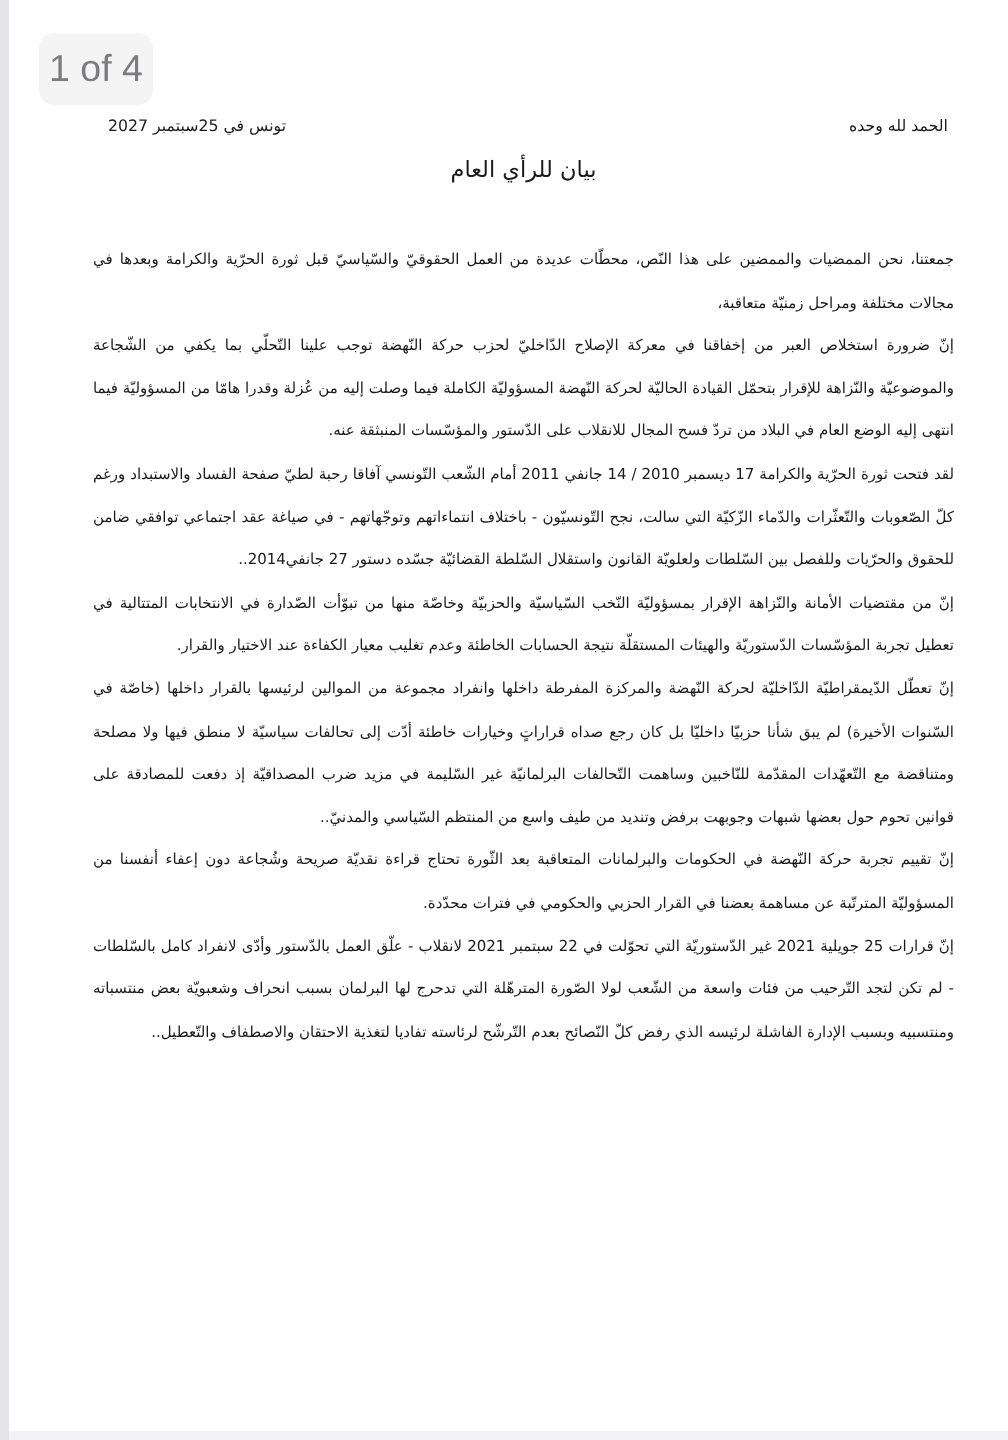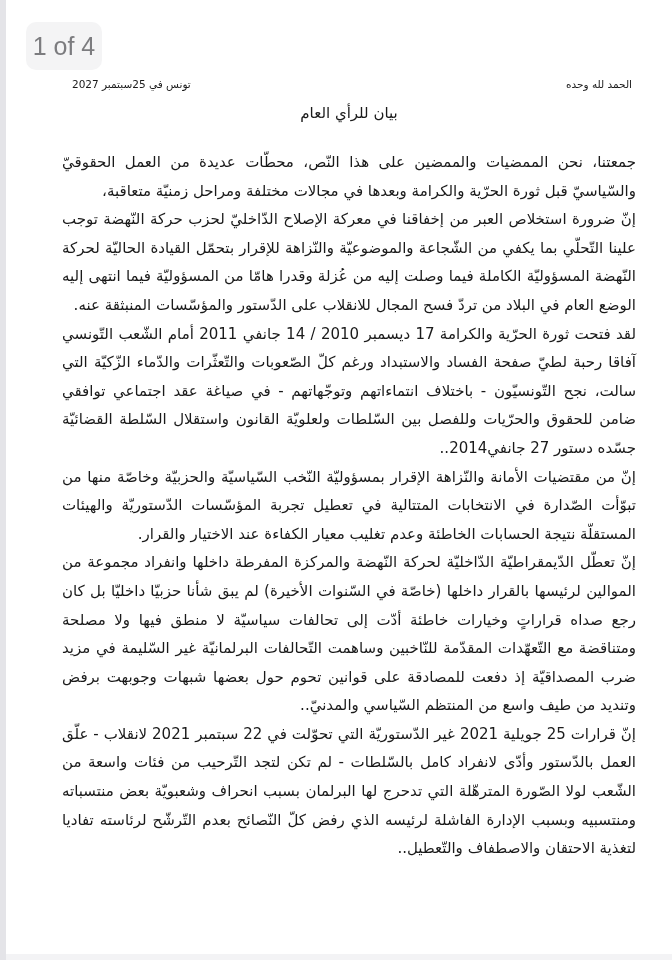--- a/index.html
+++ b/index.html
@@ -64,24 +64,24 @@
       right: 4px; top: 4px;
     }
     .header-left {
       position: absolute;
       left: 10px; top: 4px;
     }
     .title {
       text-align: center;
       font-size: 15px;
       margin-top: 4px;
-      margin-bottom: 26px;
+      margin-bottom: 38px;
     }
     .para {
-      font-size: 15px;
+      font-size: 10px;
       line-height: 28.6px;
       margin: 0;
       text-align-last: right;
     }
   </style>
 </head>
 <body>
 
 <div class="viewer">
   <div class="left-edge"></div>
@@ -94,15 +94,16 @@
       <span class="header-right">الحمد لله وحده</span>
       <span class="header-left">تونس في 25سبتمبر 2027</span>
     </div>
     <div class="title">بيان للرأي العام</div>
 
     <p class="para">جمعتنا، نحن الممضيات والممضين على هذا النّص، محطّات عديدة من العمل الحقوقيّ والسّياسيّ قبل ثورة الحرّية والكرامة وبعدها في مجالات مختلفة ومراحل زمنيّة متعاقبة،</p>
     <p class="para">إنّ ضرورة استخلاص العبر من إخفاقنا في معركة الإصلاح الدّاخليّ لحزب حركة النّهضة توجب علينا التّحلّي بما يكفي من الشّجاعة والموضوعيّة والنّزاهة للإقرار بتحمّل القيادة الحاليّة لحركة النّهضة المسؤوليّة الكاملة فيما وصلت إليه من عُزلة وقدرا هامّا من المسؤوليّة فيما انتهى إليه الوضع العام في البلاد من تردّ فسح المجال للانقلاب على الدّستور والمؤسّسات المنبثقة عنه.</p>
     <p class="para">لقد فتحت ثورة الحرّية والكرامة 17 ديسمبر 2010 / 14 جانفي 2011 أمام الشّعب التّونسي آفاقا رحبة لطيّ صفحة الفساد والاستبداد ورغم كلّ الصّعوبات والتّعثّرات والدّماء الزّكيّة التي سالت، نجح التّونسيّون - باختلاف انتماءاتهم وتوجّهاتهم - في صياغة عقد اجتماعي توافقي ضامن للحقوق والحرّيات وللفصل بين السّلطات ولعلويّة القانون واستقلال السّلطة القضائيّة جسّده دستور 27 جانفي2014..</p>
     <p class="para">إنّ من مقتضيات الأمانة والنّزاهة الإقرار بمسؤوليّة النّخب السّياسيّة والحزبيّة وخاصّة منها من تبوّأت الصّدارة في الانتخابات المتتالية في تعطيل تجربة المؤسّسات الدّستوريّة والهيئات المستقلّة نتيجة الحسابات الخاطئة وعدم تغليب معيار الكفاءة عند الاختيار والقرار.</p>
     <p class="para">إنّ تعطّل الدّيمقراطيّة الدّاخليّة لحركة النّهضة والمركزة المفرطة داخلها وانفراد مجموعة من الموالين لرئيسها بالقرار داخلها (خاصّة في السّنوات الأخيرة) لم يبق شأنا حزبيّا داخليّا بل كان رجع صداه قراراتٍ وخيارات خاطئة أدّت إلى تحالفات سياسيّة لا منطق فيها ولا مصلحة ومتناقضة مع التّعهّدات المقدّمة للنّاخبين وساهمت التّحالفات البرلمانيّة غير السّليمة في مزيد ضرب المصداقيّة إذ دفعت للمصادقة على قوانين تحوم حول بعضها شبهات وجوبهت برفض وتنديد من طيف واسع من المنتظم السّياسي والمدنيّ..</p>
+    <p class="para">إنّ تقييم تجربة حركة النّهضة في الحكومات والبرلمانات المتعاقبة بعد الثّورة تحتاج قراءة نقديّة صريحة وشُجاعة دون إعفاء أنفسنا من المسؤوليّة المترتّبة عن مساهمة بعضنا في القرار الحزبي والحكومي في فترات محدّدة.</p>
     <p class="para">إنّ قرارات 25 جويلية 2021 غير الدّستوريّة التي تحوّلت في 22 سبتمبر 2021 لانقلاب - علّق العمل بالدّستور وأدّى لانفراد كامل بالسّلطات - لم تكن لتجد التّرحيب من فئات واسعة من الشّعب لولا الصّورة المترهّلة التي تدحرج لها البرلمان بسبب انحراف وشعبويّة بعض منتسباته ومنتسبيه وبسبب الإدارة الفاشلة لرئيسه الذي رفض كلّ النّصائح بعدم التّرشّح لرئاسته تفاديا لتغذية الاحتقان والاصطفاف والتّعطيل..</p>
   </div>
 </div>
 
 </body></html>

